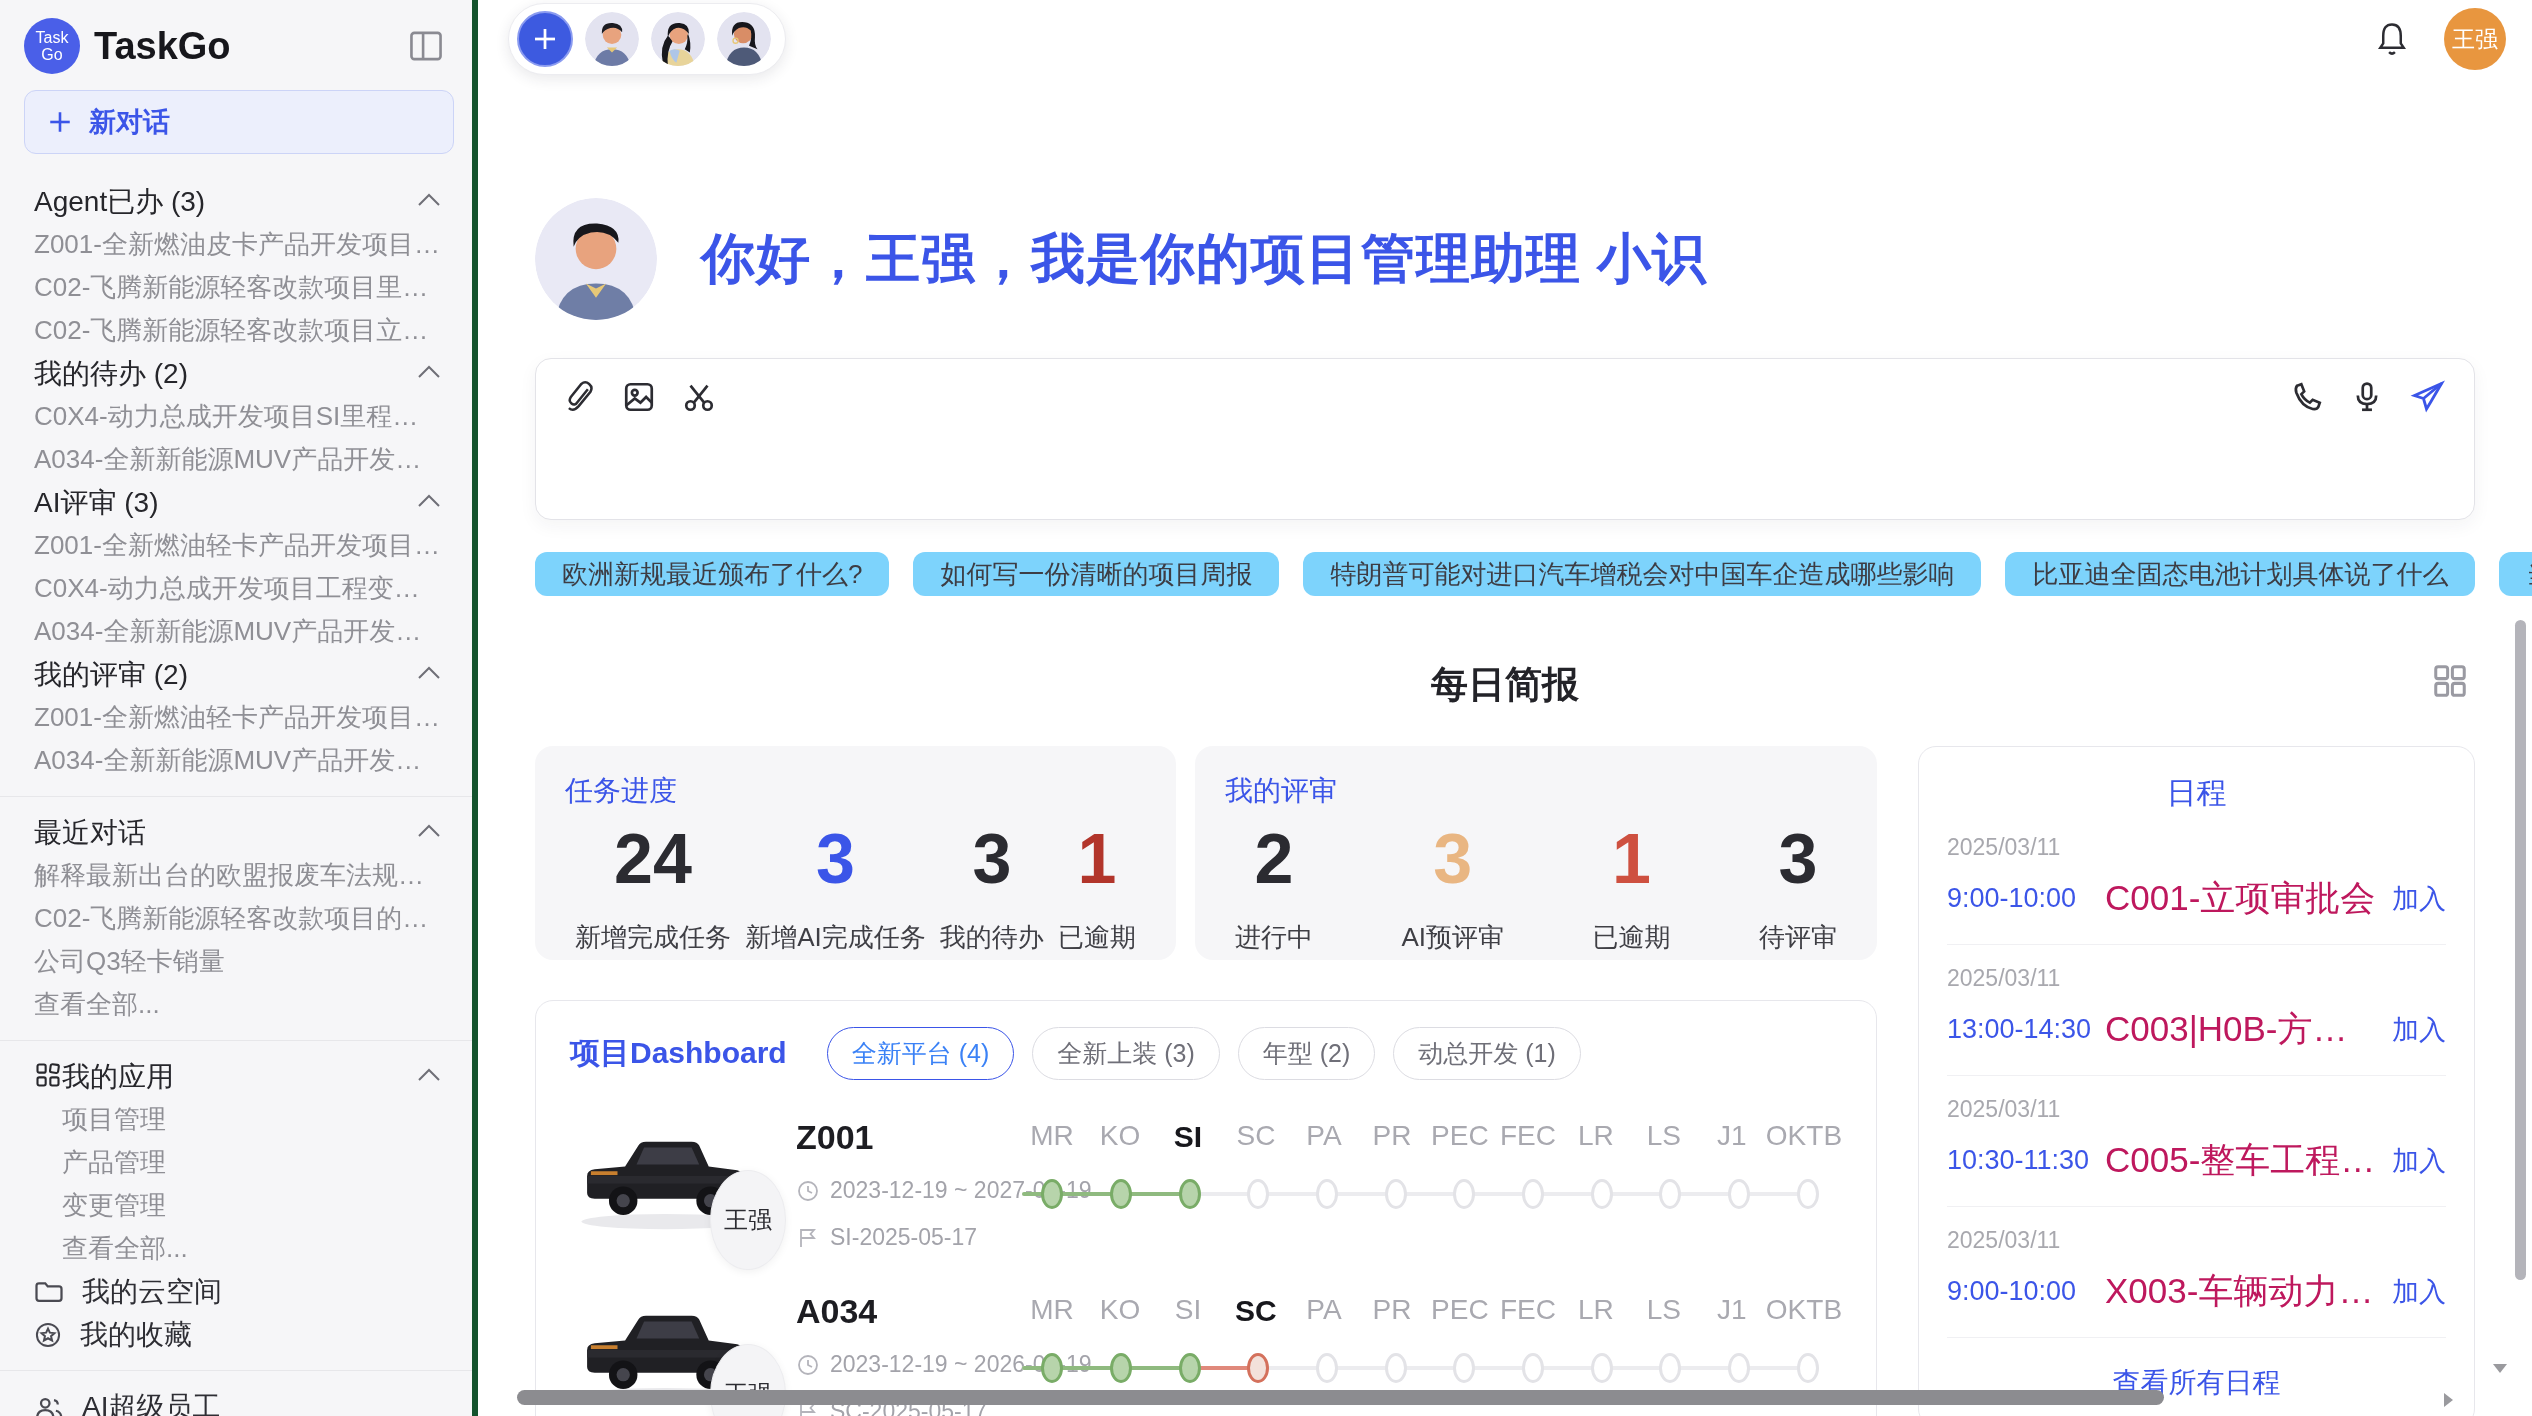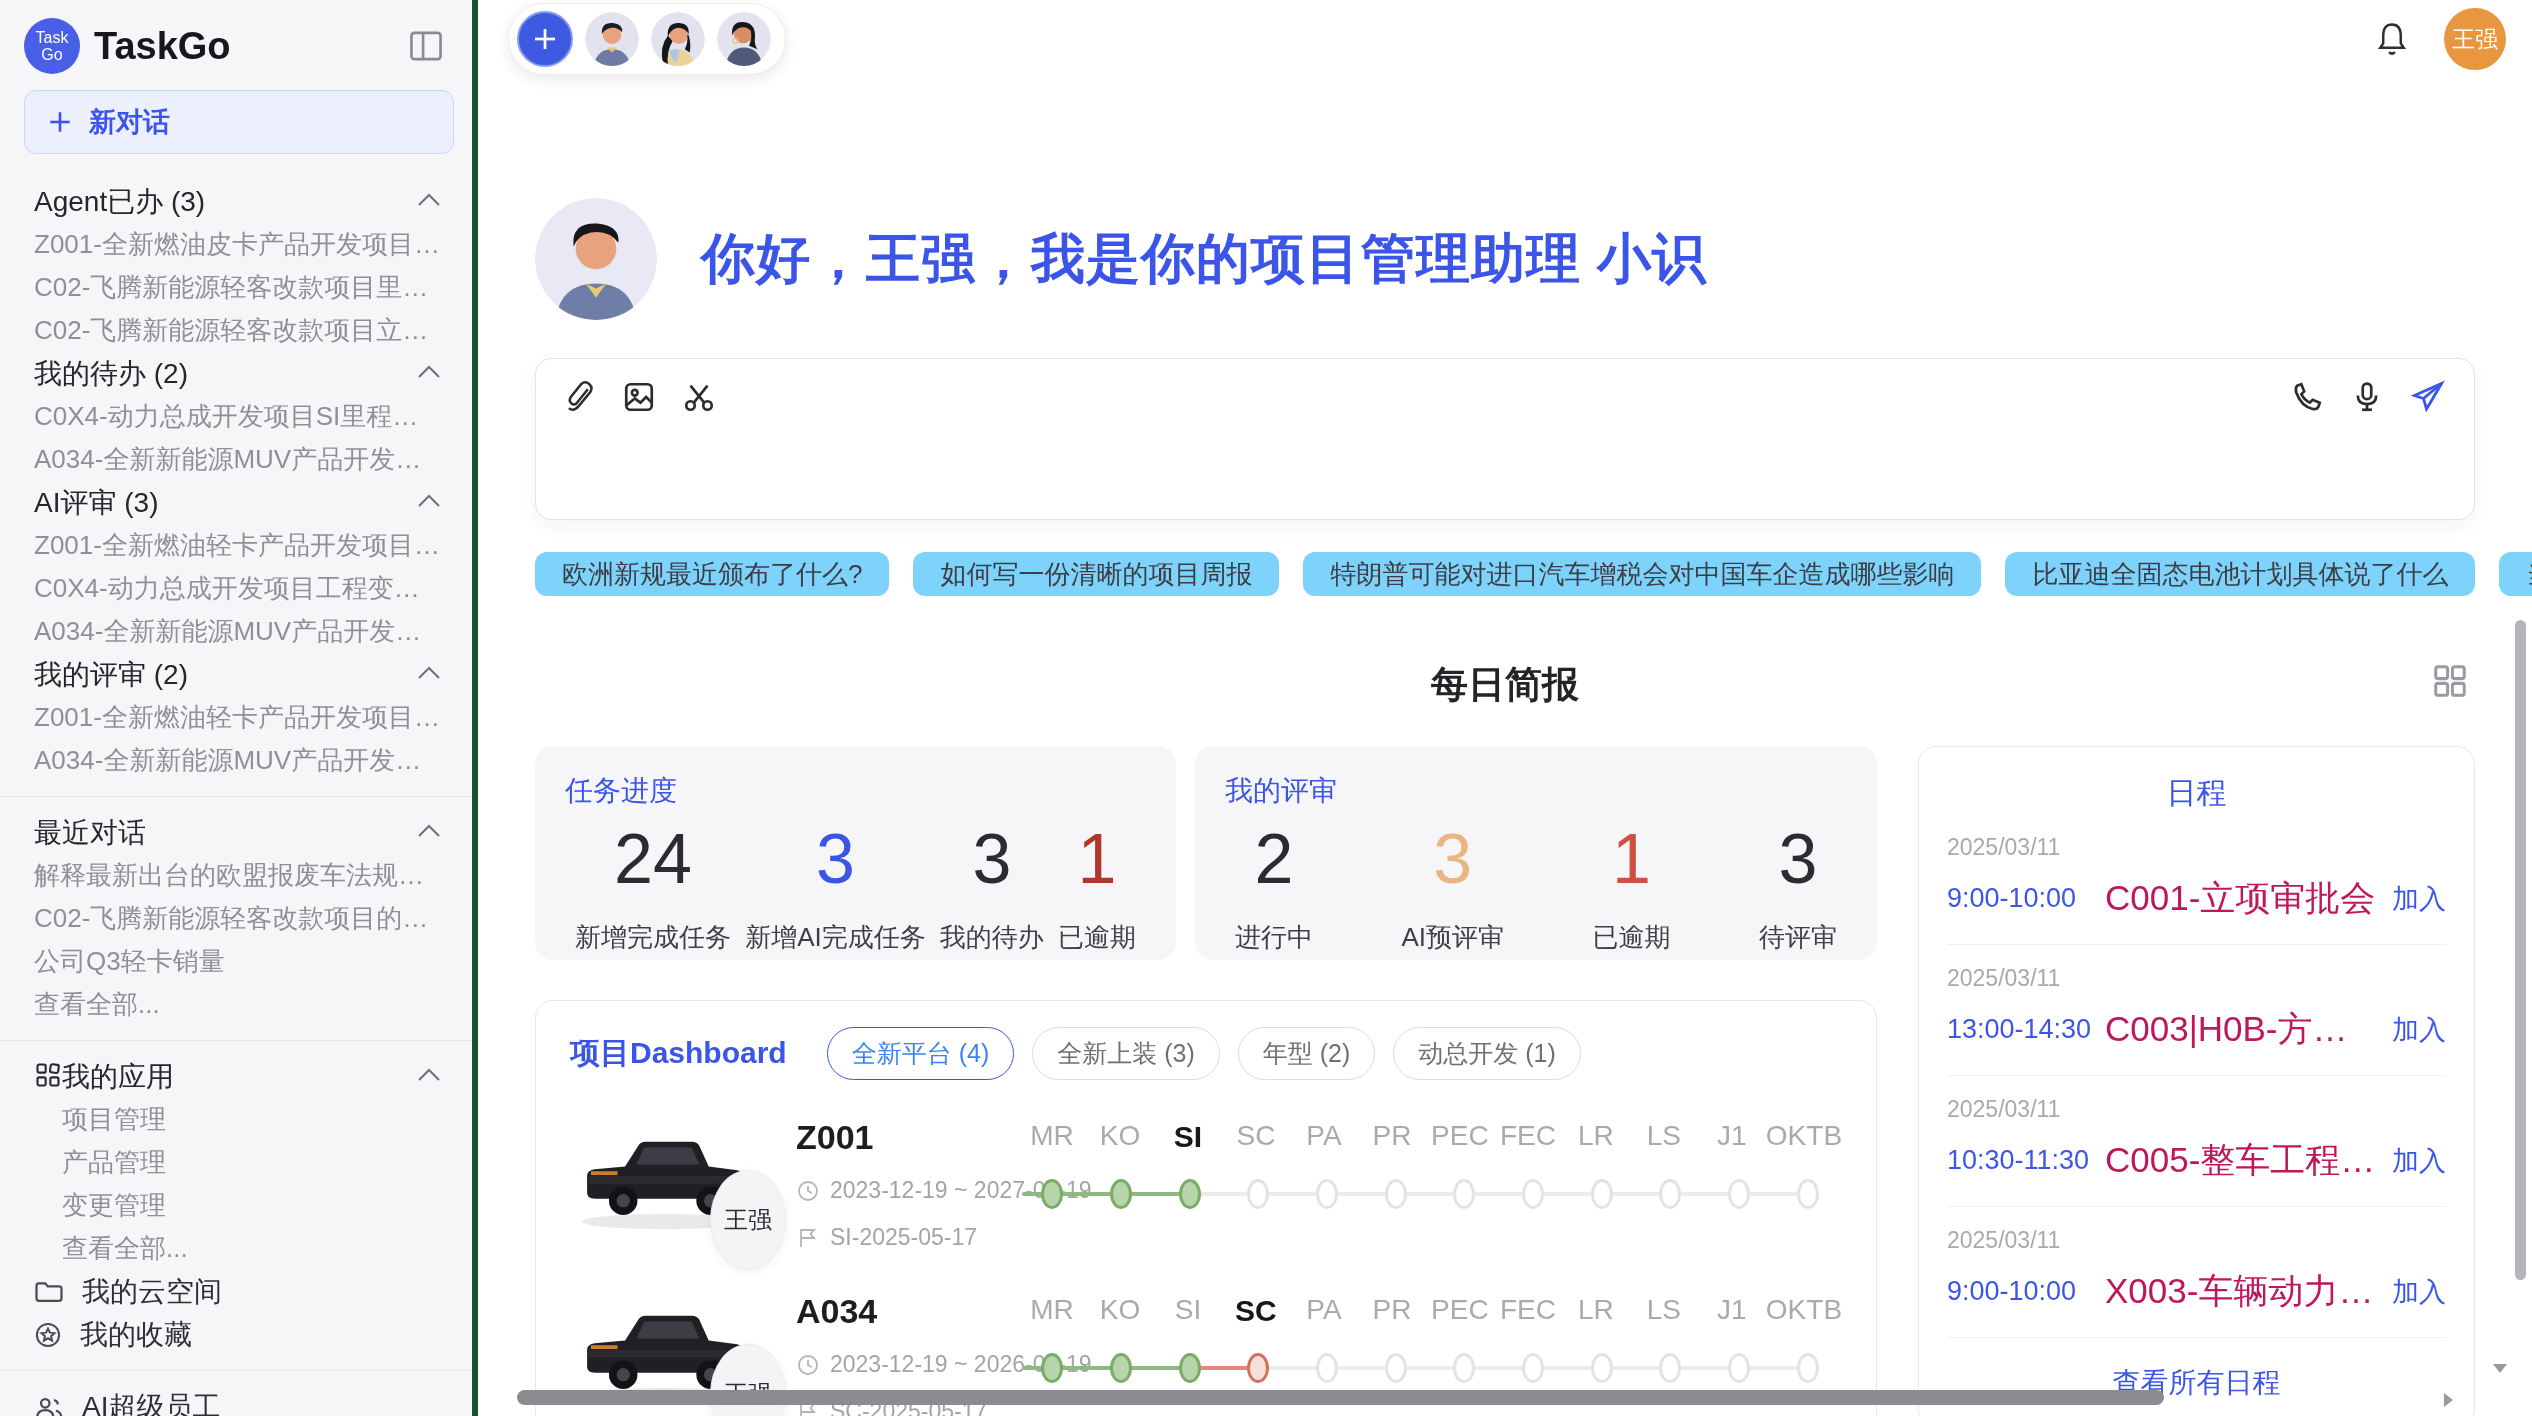--- a/index.html
+++ b/index.html
@@ -80,21 +80,21 @@
   .columns { display:flex; gap:41px; margin-top:36px; align-items:flex-start; }
   .col-left { width:1342px; }
   .col-right { width:557px; }
 
   .stats-row { display:flex; gap:19px; }
   .stat-card { background:#f6f6f8; border-radius:18px; height:214px; padding:26px 30px; }
   .stat-card.w1 { width:641px; } .stat-card.w2 { width:682px; }
   .card-title { font-size:28px; color:#3b55e8; }
   .stat-grid { display:flex; justify-content:space-between; margin-top:14px; padding:0 10px; }
   .stat { display:flex; flex-direction:column; align-items:center; gap:26px; }
-  .stat .num { font-size:70px; font-weight:400; line-height:70px; }
+  .stat .num { font-size:70px; font-weight:700; line-height:70px; }
   .stat .lab { font-size:26px; color:#3f3f45; }
 
   .dash-card { margin-top:40px; width:1342px; height:460px; border:1px solid #e7e7ec;
     border-radius:18px; padding:26px 34px; background:#fff; overflow:hidden; }
   .dash-head { display:flex; align-items:center; gap:40px; }
   .dash-title { font-size:30px; color:#3b55e8; font-weight:600; }
   .pills { display:flex; gap:18px; }
   .pill { border-radius:999px; padding:9px 24px; font-size:25px; border:1px solid #dcdce2;
     color:#6f6f78; background:#fff; cursor:pointer; white-space:nowrap; }
   .pill.active { border-color:#3b55e8; color:#3b82f6; }

